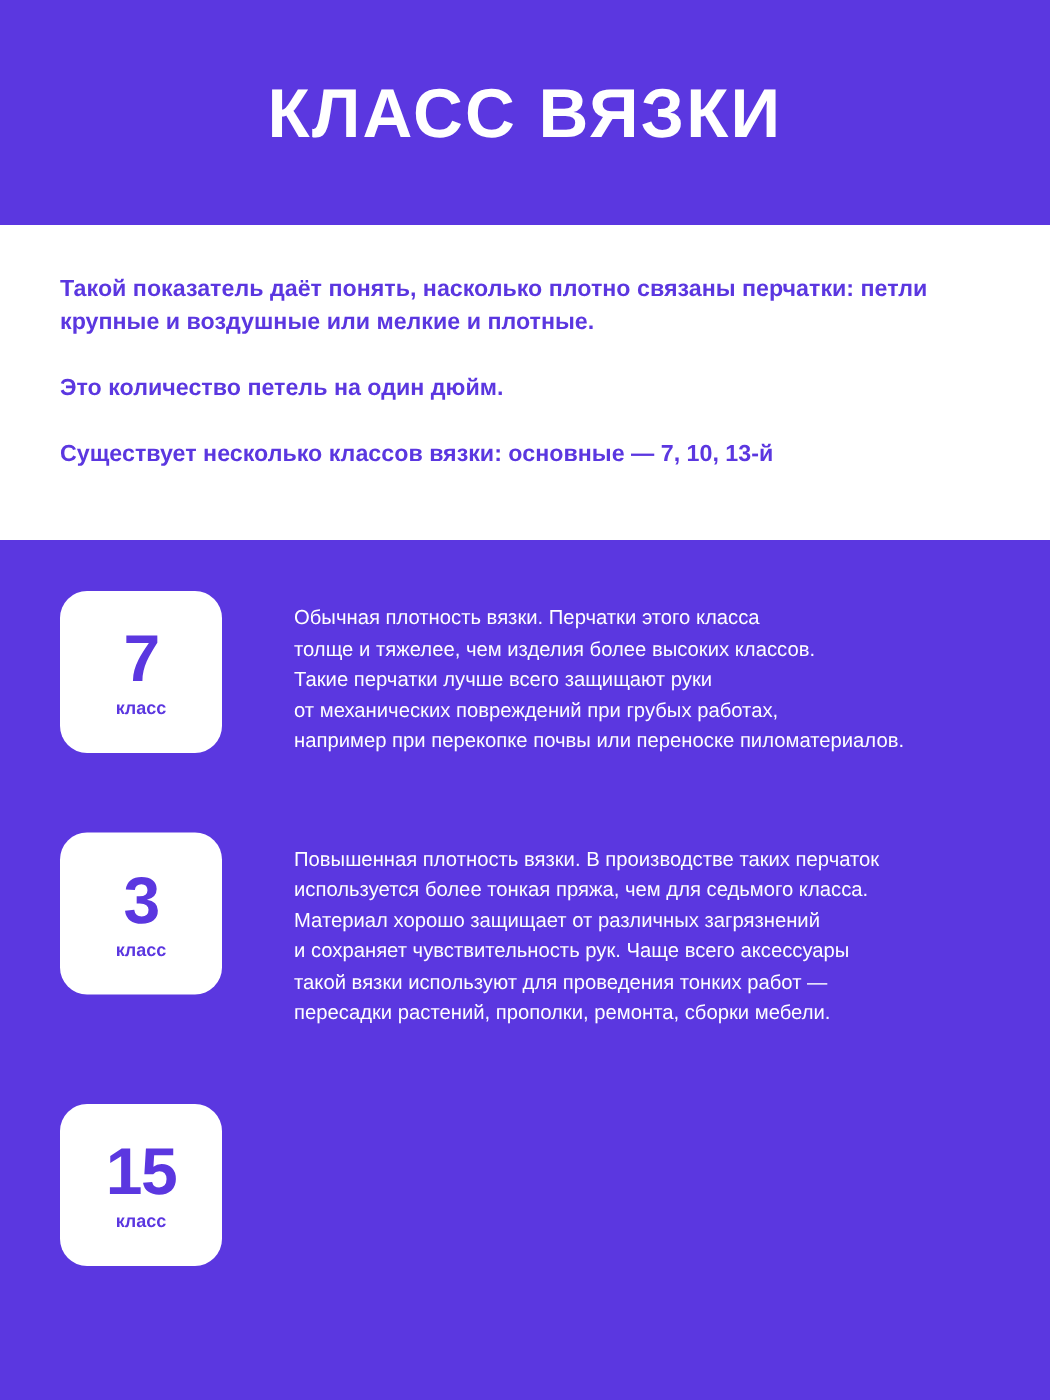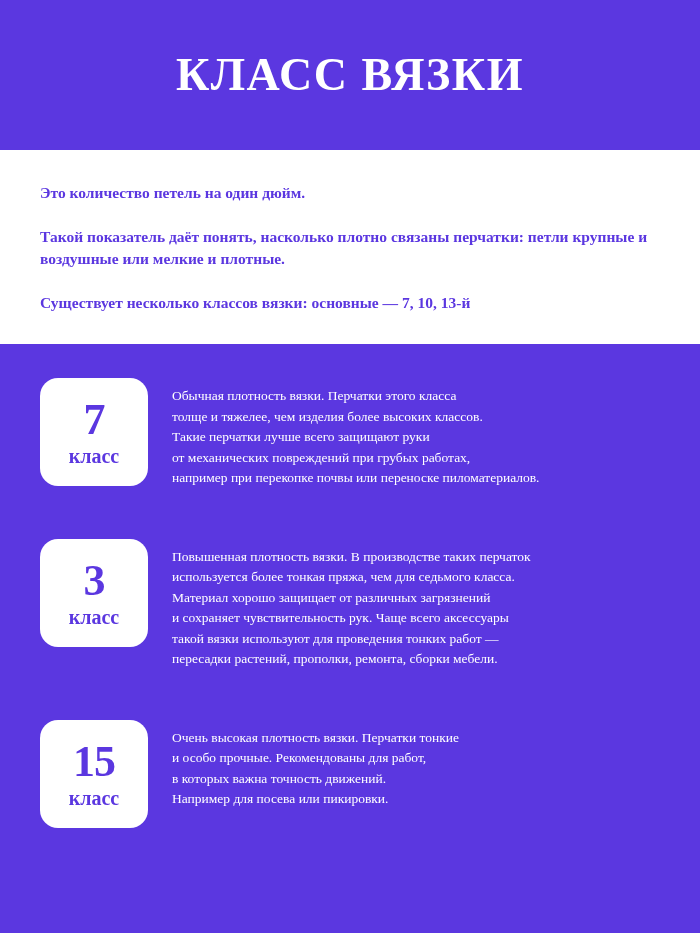--- a/index.html
+++ b/index.html
@@ -13,21 +13,20 @@
     font-family: "Liberation Sans", sans-serif;
     overflow: hidden;
   }
   .page {
     width: 700px;
     height: 933px;
     position: relative;
     display: flex;
     flex-direction: column;
     background: #0f766e;
-    font-family: Liberation Serif, serif;
   }
 
   
   .header {
     height: 150px;
     background: #5b37e0;
     display: flex;
     align-items: center;
     justify-content: center;
   }
@@ -46,21 +45,21 @@
     padding: 32px 40px 30px 40px;
   }
   .intro p {
     margin: 0 0 22px 0;
     color: #5b37e0;
     font-size: 15.5px;
     font-weight: bold;
     line-height: 1.42;
   }
   .intro p:last-child {
-    margin-bottom: 0;
+    margin-bottom: 16px;
   }
 
   
   .classes {
     flex: 1;
     background: #5b37e0;
     padding: 34px 40px 0 40px;
     box-sizing: border-box;
   }
   .class-row {
@@ -82,46 +81,46 @@
   }
   .badge-number {
     color: #5b37e0;
     font-size: 44px;
     font-weight: bold;
     line-height: 1;
     letter-spacing: -1px;
   }
   .badge-label {
     color: #5b37e0;
-    font-size: 20px;
+    font-size: 12px;
     font-weight: bold;
     margin-top: 4px;
     line-height: 1;
   }
   .class-text {
     color: #ffffff;
     font-size: 13.5px;
     line-height: 1.52;
-    padding-left: 24px;
+    padding-left: 48px;
     padding-top: 8px;
     white-space: pre-line;
   }
 </style>
 </head>
 <body>
 
 <div class="page">
 
   <div class="header">
     <div class="header-title">КЛАСС ВЯЗКИ</div>
   </div>
 
   <div class="intro">
+    <p>Такой показатель даёт понять, насколько плотно связаны перчатки: петли крупные и воздушные или мелкие и плотные.</p>
     <p>Это количество петель на один дюйм.</p>
-    <p>Такой показатель даёт понять, насколько плотно связаны перчатки: петли крупные и воздушные или мелкие и плотные.</p>
     <p>Существует несколько классов вязки: основные — 7, 10, 13-й</p>
   </div>
 
   <div class="classes">
 
     <div class="class-row">
       <div class="badge">
         <div class="badge-number">7</div>
         <div class="badge-label">класс</div>
       </div>
@@ -143,20 +142,16 @@
 и сохраняет чувствительность рук. Чаще всего аксессуары
 такой вязки используют для проведения тонких работ —
 пересадки растений, прополки, ремонта, сборки мебели.</div>
     </div>
 
     <div class="class-row">
       <div class="badge">
         <div class="badge-number">15</div>
         <div class="badge-label">класс</div>
       </div>
-      <div class="class-text">Очень высокая плотность вязки. Перчатки тонкие
-и особо прочные. Рекомендованы для работ,
-в которых важна точность движений.
-Например для посева или пикировки.</div>
     </div>
 
   </div>
 </div>
 
 </body></html>

